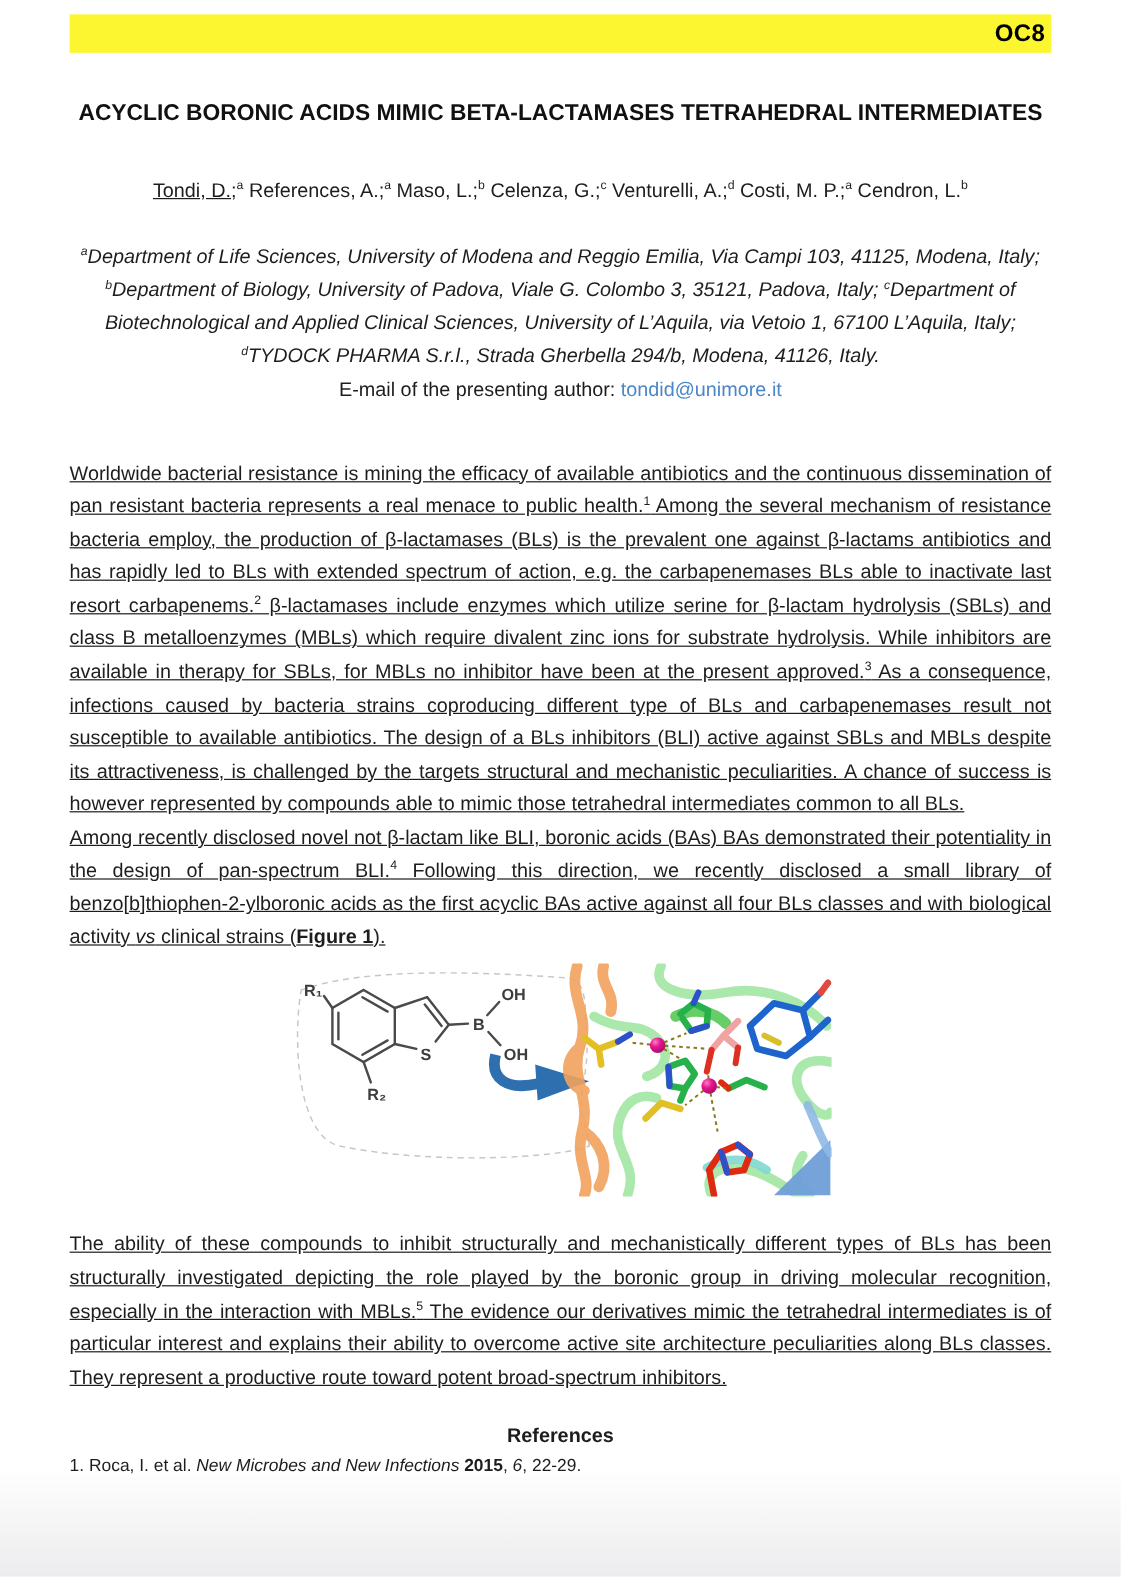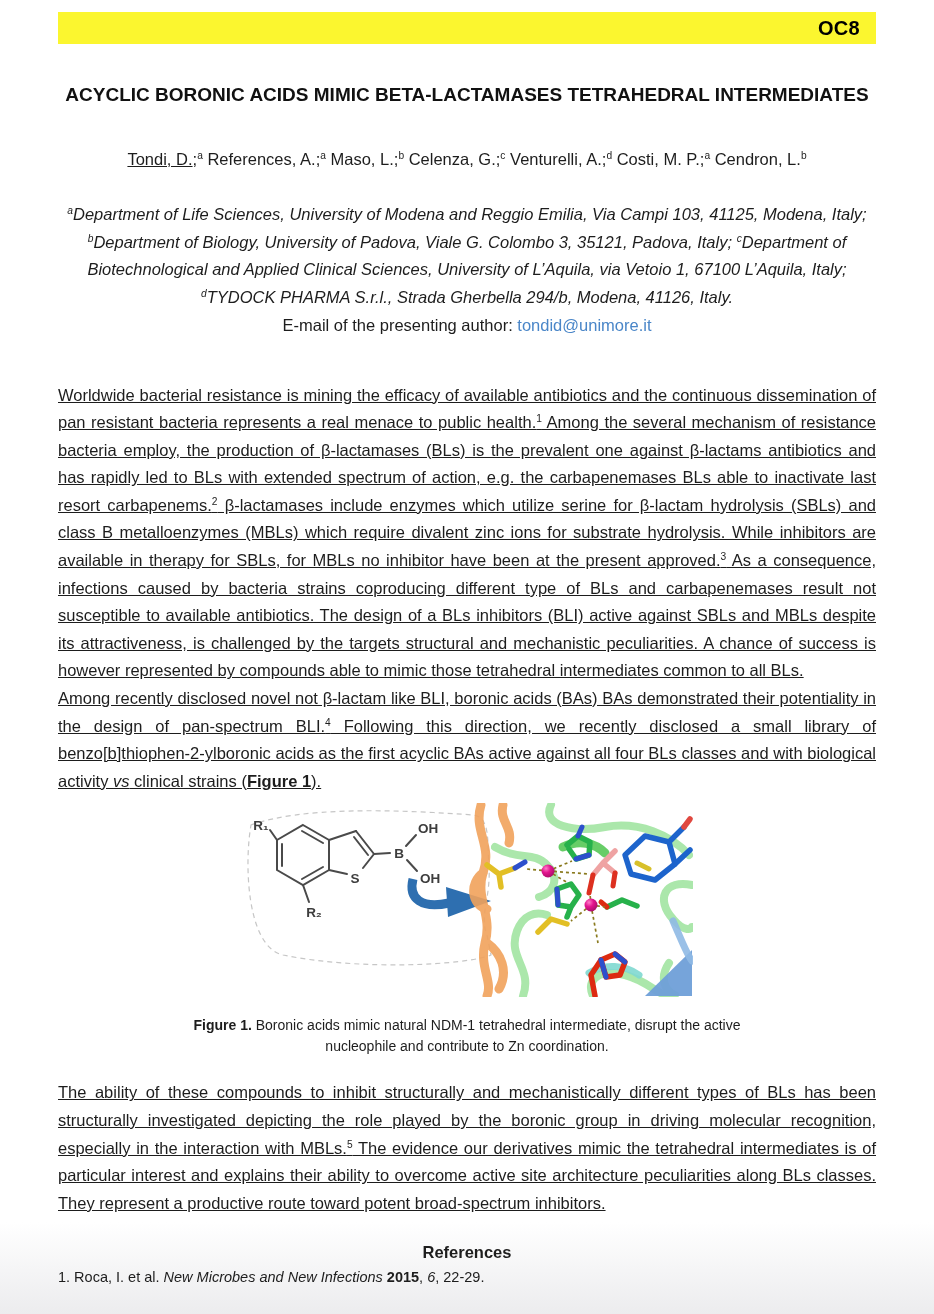--- a/index.html
+++ b/index.html
@@ -10,21 +10,21 @@
     background:#fff;
   }
   .page{
     position:relative;width:934px;height:1314px;overflow:hidden;
     background:linear-gradient(180deg,#ffffff 0%,#ffffff 93%,#ececee 100%);
   }
   .content{padding:0 58px;}
   .highlight-bar{
     margin-top:12px;height:32px;background:var(--highlight,#fbf62f);
     display:flex;align-items:center;justify-content:flex-end;
-    padding-right:16px;box-sizing:border-box;
+    padding-right:5px;box-sizing:border-box;
   }
   .code{font-size:20px;font-weight:700;color:#000;letter-spacing:.3px;}
   .title{
     margin:36px 6px 0;text-align:center;
     font-size:19px;font-weight:700;line-height:29px;color:#111;
   }
   .authors{margin:37px 0 0;text-align:center;font-size:16.5px;line-height:26px;}
   .affiliations{
     margin:29px 0 0;text-align:center;font-style:italic;
     font-size:16.5px;line-height:27.5px;
@@ -182,21 +182,20 @@
             <path d="M350,102 L357,140"></path>
             <path d="M350,102 L349,91"></path>
           </g>
 
           <circle cx="307" cy="68" r="6.5" fill="url(#zn)" stroke="none"></circle>
           <circle cx="350" cy="102" r="6.5" fill="url(#zn)" stroke="none"></circle>
         </g>
       </svg>
     </div>
 
-    <p class="caption"><b>Figure 1.</b><span> Boronic acids mimic natural NDM-1 tetrahedral intermediate, disrupt the active nucleophile and contribute to Zn coordination.</span></p>
 
     <div class="body-text para-after">
       <p><span>The ability of these compounds to inhibit structurally and mechanistically different types of BLs has been structurally investigated depicting the role played by the boronic group in driving molecular recognition, especially in the interaction with MBLs.</span><sup>5</sup><span> The evidence our derivatives mimic the tetrahedral intermediates is of particular interest and explains their ability to overcome active site architecture peculiarities along BLs classes. They represent a productive route toward potent broad-spectrum inhibitors.</span></p>
     </div>
 
     <div class="refs">
       <h2>References</h2>
       <div class="ref"><span>1. Roca, I. et al. </span><i>New Microbes and New Infections</i><span> </span><b>2015</b><span>, </span><i>6</i><span>, 22-29.</span></div>
 
     </div>

